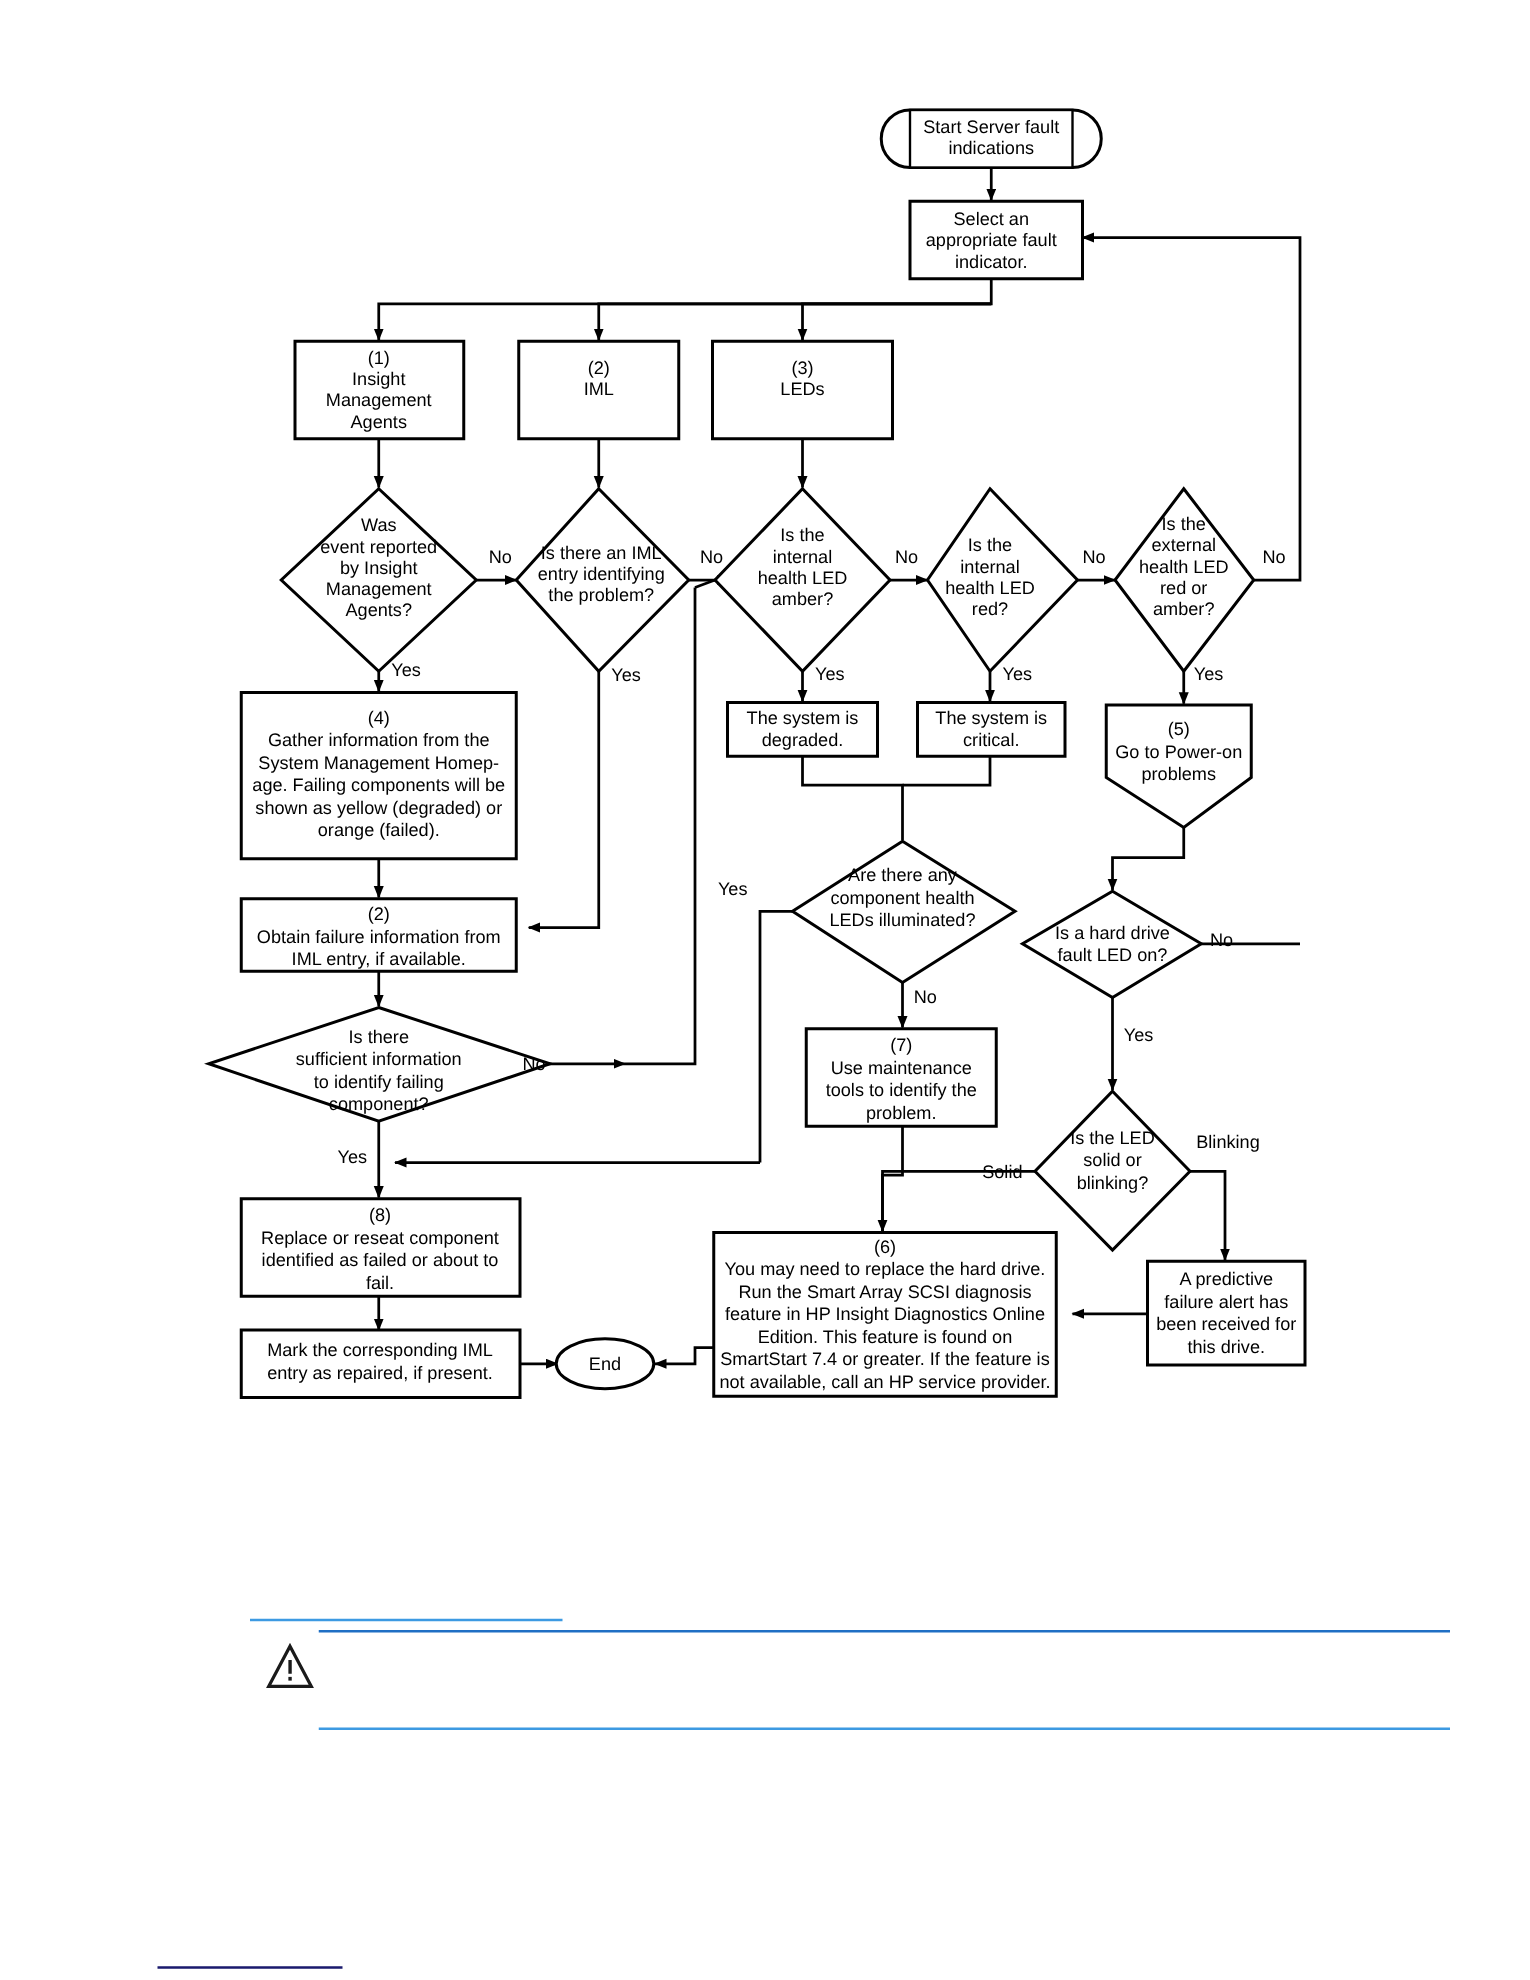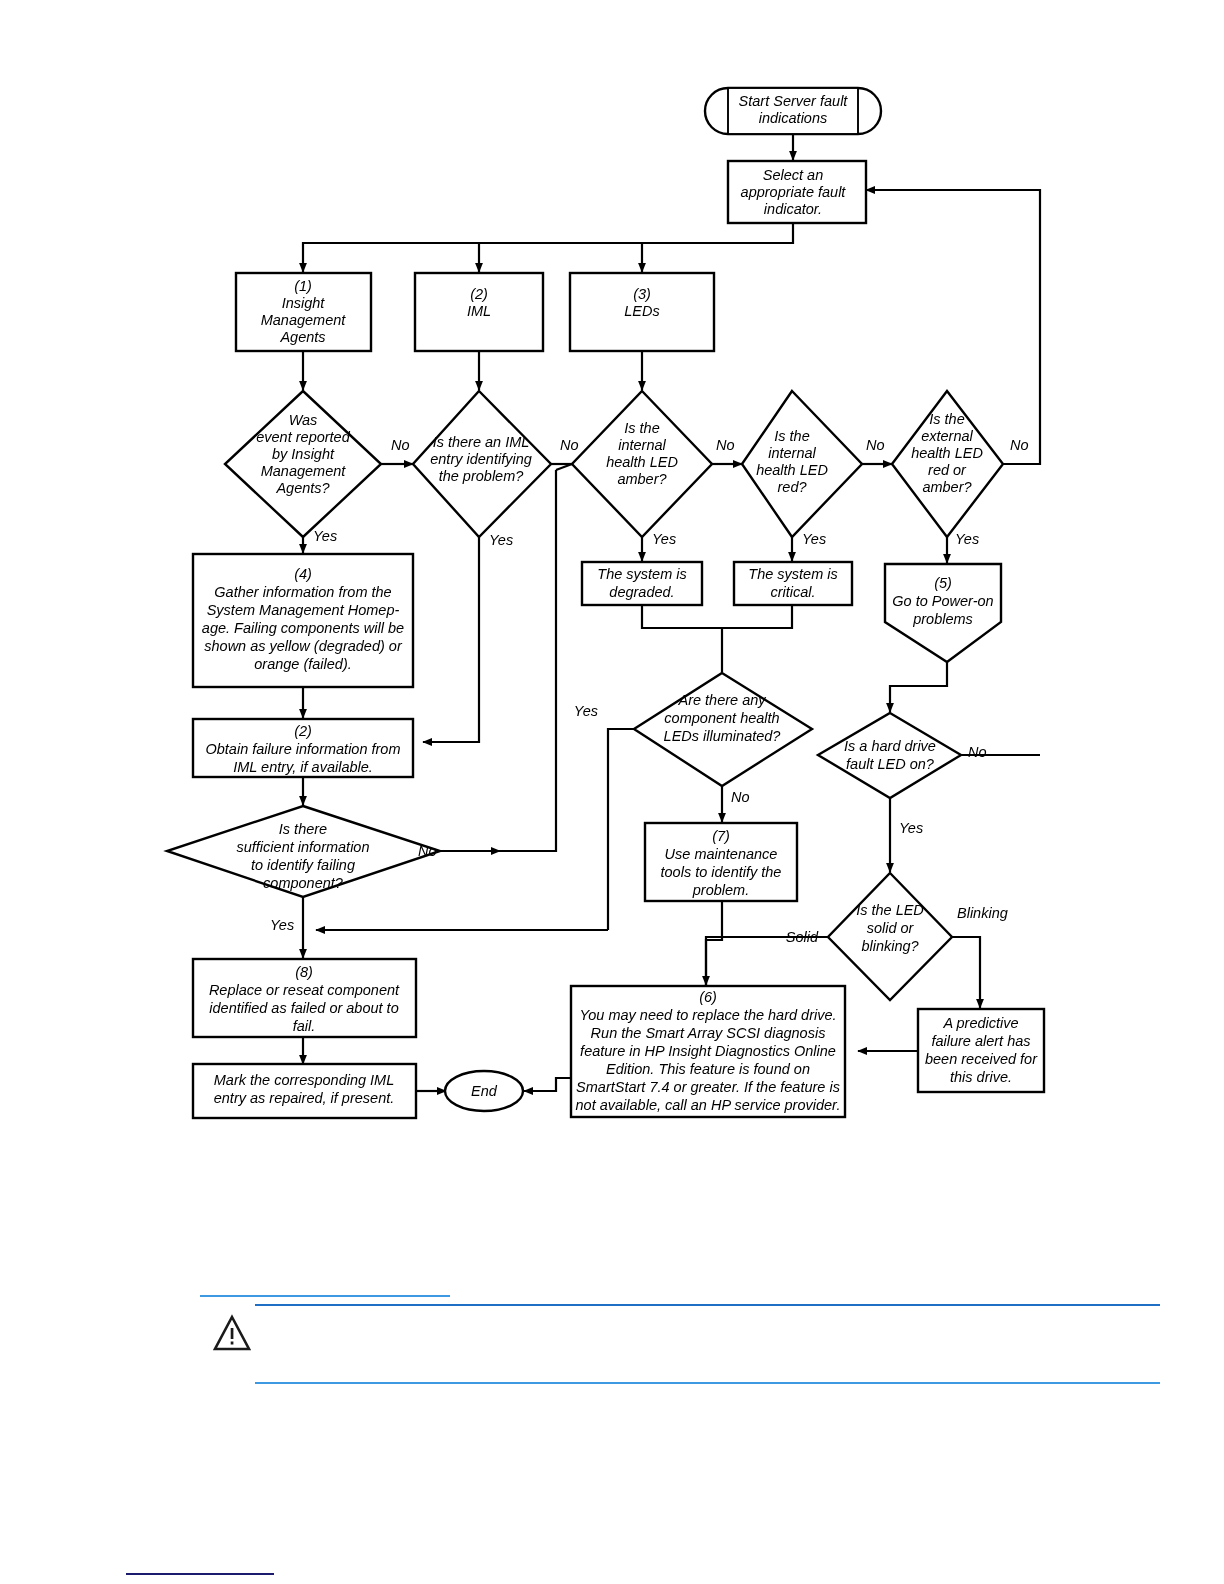--- a/index.html
+++ b/index.html
@@ -1,21 +1,21 @@
 <!DOCTYPE html>
 <html><head>
 <meta charset="utf-8">
 <style>
   html,body{margin:0;padding:0;background:#ffffff;}
   body{
     width:1224px;height:1584px;
     font-family:"Liberation Sans","DejaVu Sans",sans-serif;
     color:#000;overflow:hidden;position:relative;
   }
-  #page{position:relative;width:1224px;height:1468px;font-style:italic;}
+  #page{position:relative;width:1224px;height:1468px;}
   #flow{position:absolute;left:0;top:0;width:1224px;height:1200px;}
   .nodeText{font-family:"Liberation Sans","DejaVu Sans",sans-serif;font-size:14.5px;fill:#000;}
   .edgeLabel{font-family:"Liberation Sans","DejaVu Sans",sans-serif;font-size:14.5px;fill:#000;}
   .shape{fill:#ffffff;stroke:#000000;stroke-width:2.4;stroke-linejoin:miter;}
   .shapeThin{fill:#ffffff;stroke:#000000;stroke-width:1.9;}
   .conn{stroke:#000000;stroke-width:2.2;fill:none;}
 
   
   .note-block{position:absolute;left:200px;top:1295px;width:905px;}
   .note-rule-short{height:0;border-top:2px solid #3d9ae2;width:250px;margin:0;}

